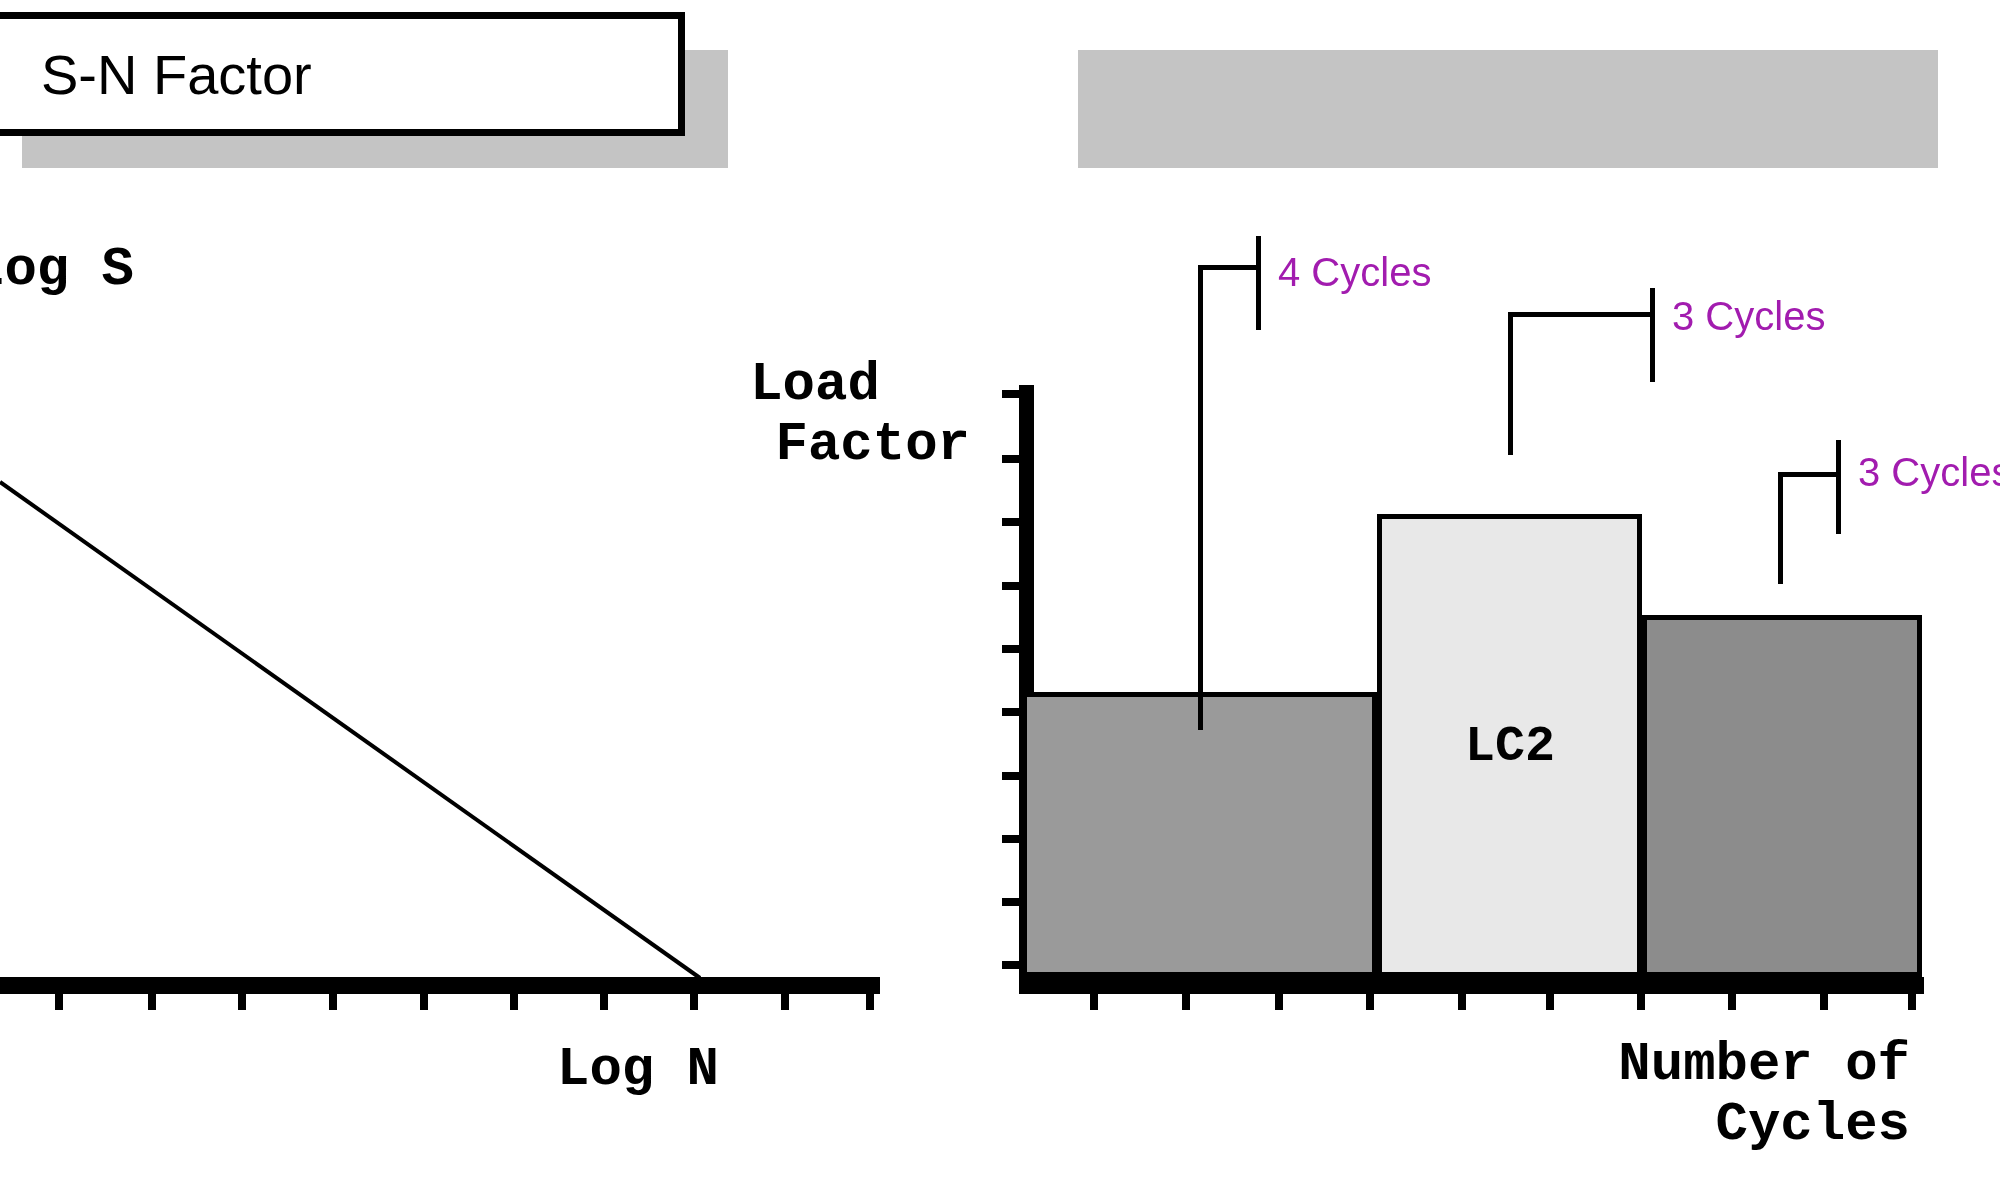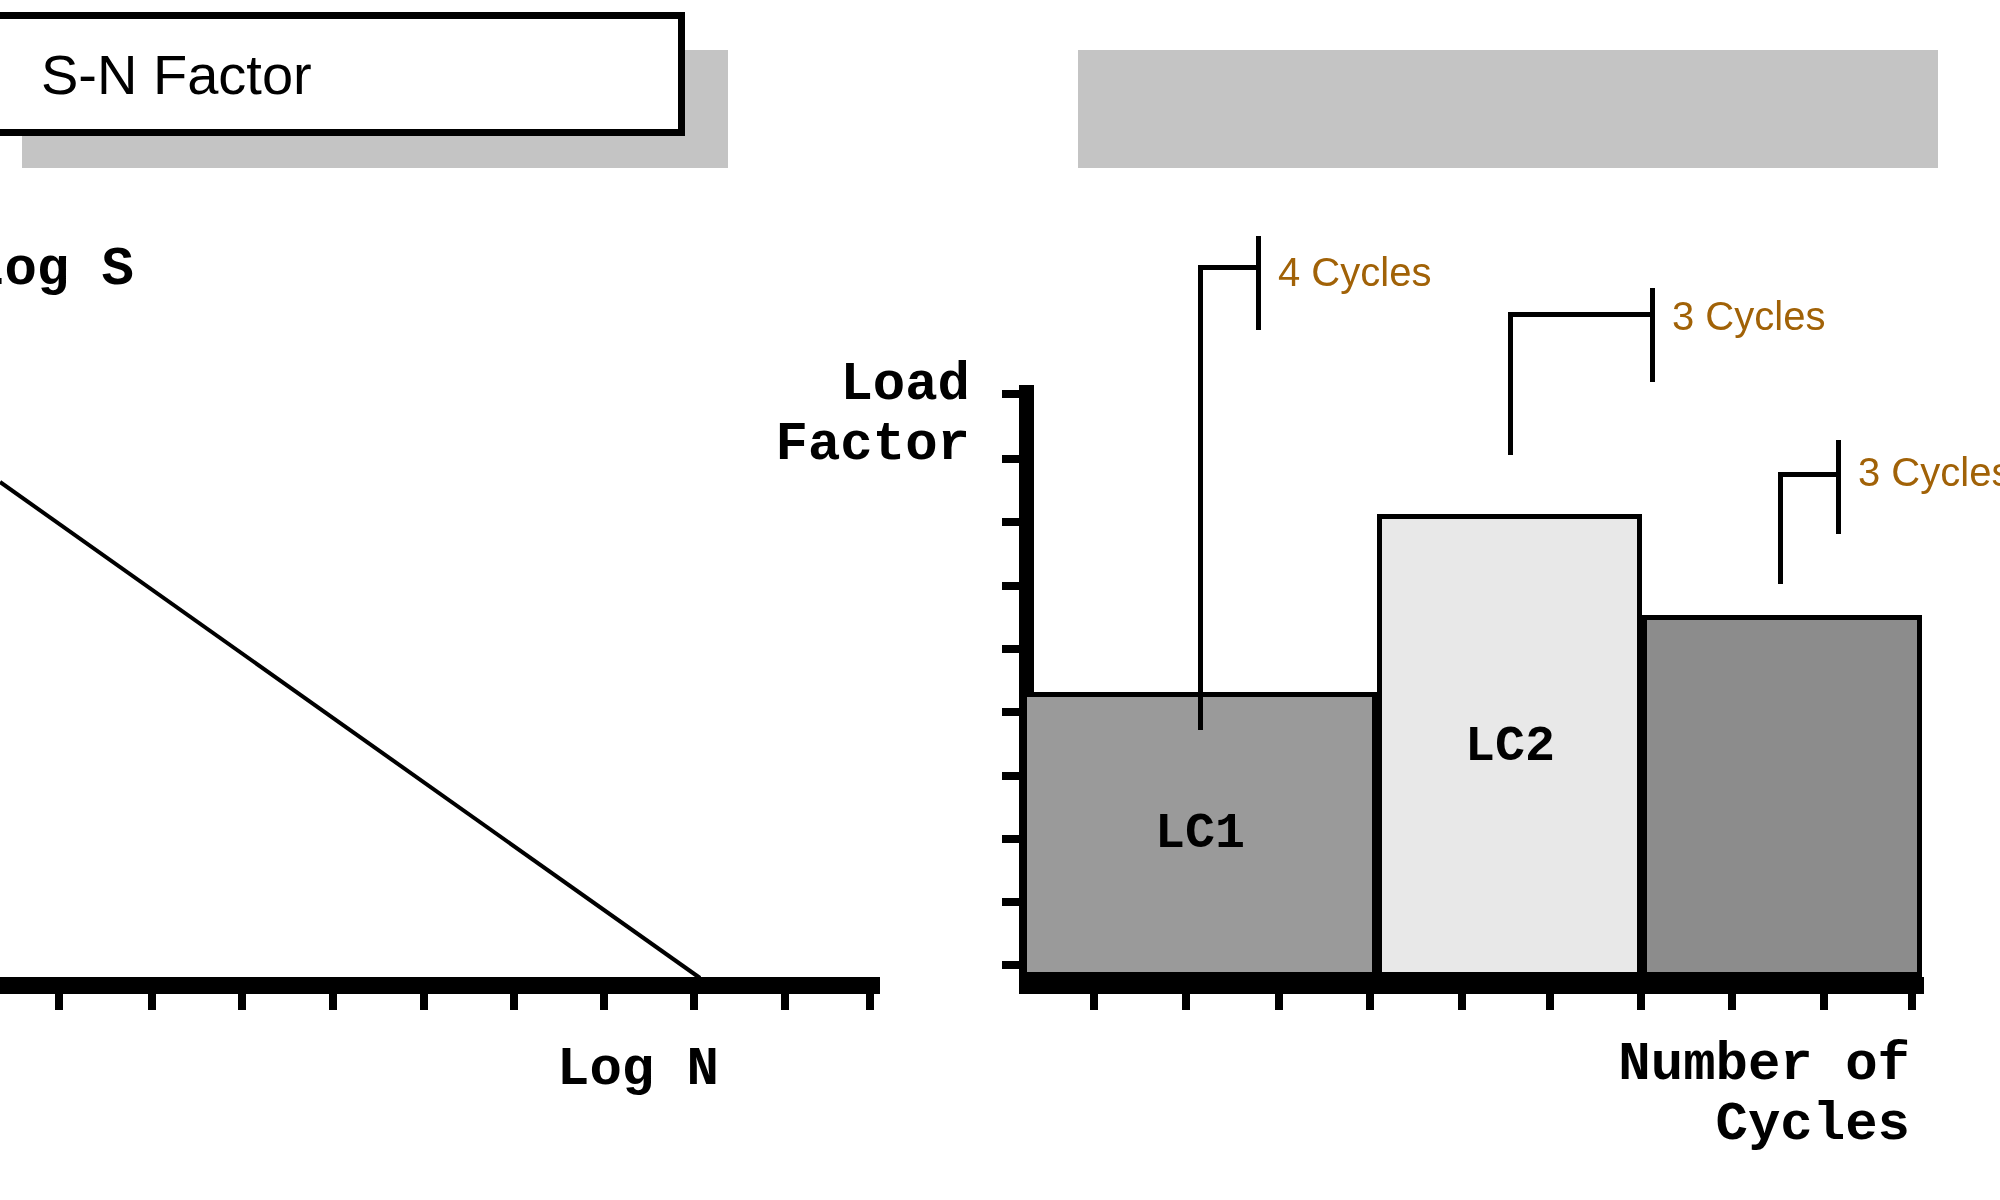--- a/index.html
+++ b/index.html
@@ -108,21 +108,21 @@
   }
   .ann-cap {
     position: absolute;
     background: #000000;
     width: 5px;
   }
   .ann-text {
     position: absolute;
     font-family: "Liberation Sans", sans-serif;
     font-size: 40px;
-    color: #a16207;
+    color: #a21caf;
     white-space: nowrap;
   }
 </style>
 </head>
 <body>
 
 <div id="root">
 
   <div class="title-shadow" style="left:22px; top:50px; width:706px; height:118px;"></div>
   <div class="title-box" style="left:-40px; top:12px; width:725px; height:124px; padding-left:74px;">
@@ -145,41 +145,40 @@
   <div class="tick-x" style="left:510px; top:994px; height:16px;"></div>
   <div class="tick-x" style="left:600px; top:994px; height:16px;"></div>
   <div class="tick-x" style="left:690px; top:994px; height:16px;"></div>
   <div class="tick-x" style="left:781px; top:994px; height:16px;"></div>
   <div class="tick-x" style="left:866px; top:994px; height:16px;"></div>
 
   <div class="mono-label" style="left:557px; top:1040px; width:300px;">Log N</div>
 
   <div class="title-shadow" style="left:1078px; top:50px; width:860px; height:118px;"></div>
 
-  <div class="mono-label right" style="left:660px; top:355px; width:310px;">Load</div>
+  <div class="mono-label right" style="left:660px; top:355px; width:310px;text-align:center;">Load</div>
   <div class="mono-label right" style="left:660px; top:415px; width:310px;font-family:Liberation Mono, monospace;">Factor</div>
 
   <div class="axis-v" style="left:1019px; top:385px; width:15px; height:600px;"></div>
 
   <div class="tick-y" style="left:1002px; top:390px; width:18px;"></div>
   <div class="tick-y" style="left:1002px; top:455px; width:18px;"></div>
   <div class="tick-y" style="left:1002px; top:518px; width:18px;"></div>
   <div class="tick-y" style="left:1002px; top:582px; width:18px;"></div>
   <div class="tick-y" style="left:1002px; top:645px; width:18px;"></div>
   <div class="tick-y" style="left:1002px; top:708px; width:18px;"></div>
   <div class="tick-y" style="left:1002px; top:772px; width:18px;"></div>
   <div class="tick-y" style="left:1002px; top:835px; width:18px;"></div>
   <div class="tick-y" style="left:1002px; top:898px; width:18px;"></div>
   <div class="tick-y" style="left:1002px; top:961px; width:18px;"></div>
 
   <div class="bar" id="bar-0" style="left:1022px; top:692px; width:355px; height:285px; background:#9a9a9a;"></div>
   <div class="bar" id="bar-1" style="left:1377px; top:514px; width:265px; height:463px; background:#e8e8e8;"></div>
   <div class="bar" id="bar-2" style="left:1642px; top:615px; width:280px; height:362px; background:#8c8c8c;"></div>
 
-  <div class="bar-label" style="left:1080px; top:805px; width:240px;">LC1</div>
   <div class="bar-label" style="left:1390px; top:718px; width:240px;">LC2</div>
 
   <div class="axis-h" style="left:1019px; top:977px; width:905px; height:17px;"></div>
 
   <div class="tick-x" style="left:1090px; top:994px; height:16px;"></div>
   <div class="tick-x" style="left:1182px; top:994px; height:16px;"></div>
   <div class="tick-x" style="left:1275px; top:994px; height:16px;"></div>
   <div class="tick-x" style="left:1366px; top:994px; height:16px;"></div>
   <div class="tick-x" style="left:1458px; top:994px; height:16px;"></div>
   <div class="tick-x" style="left:1546px; top:994px; height:16px;"></div>

